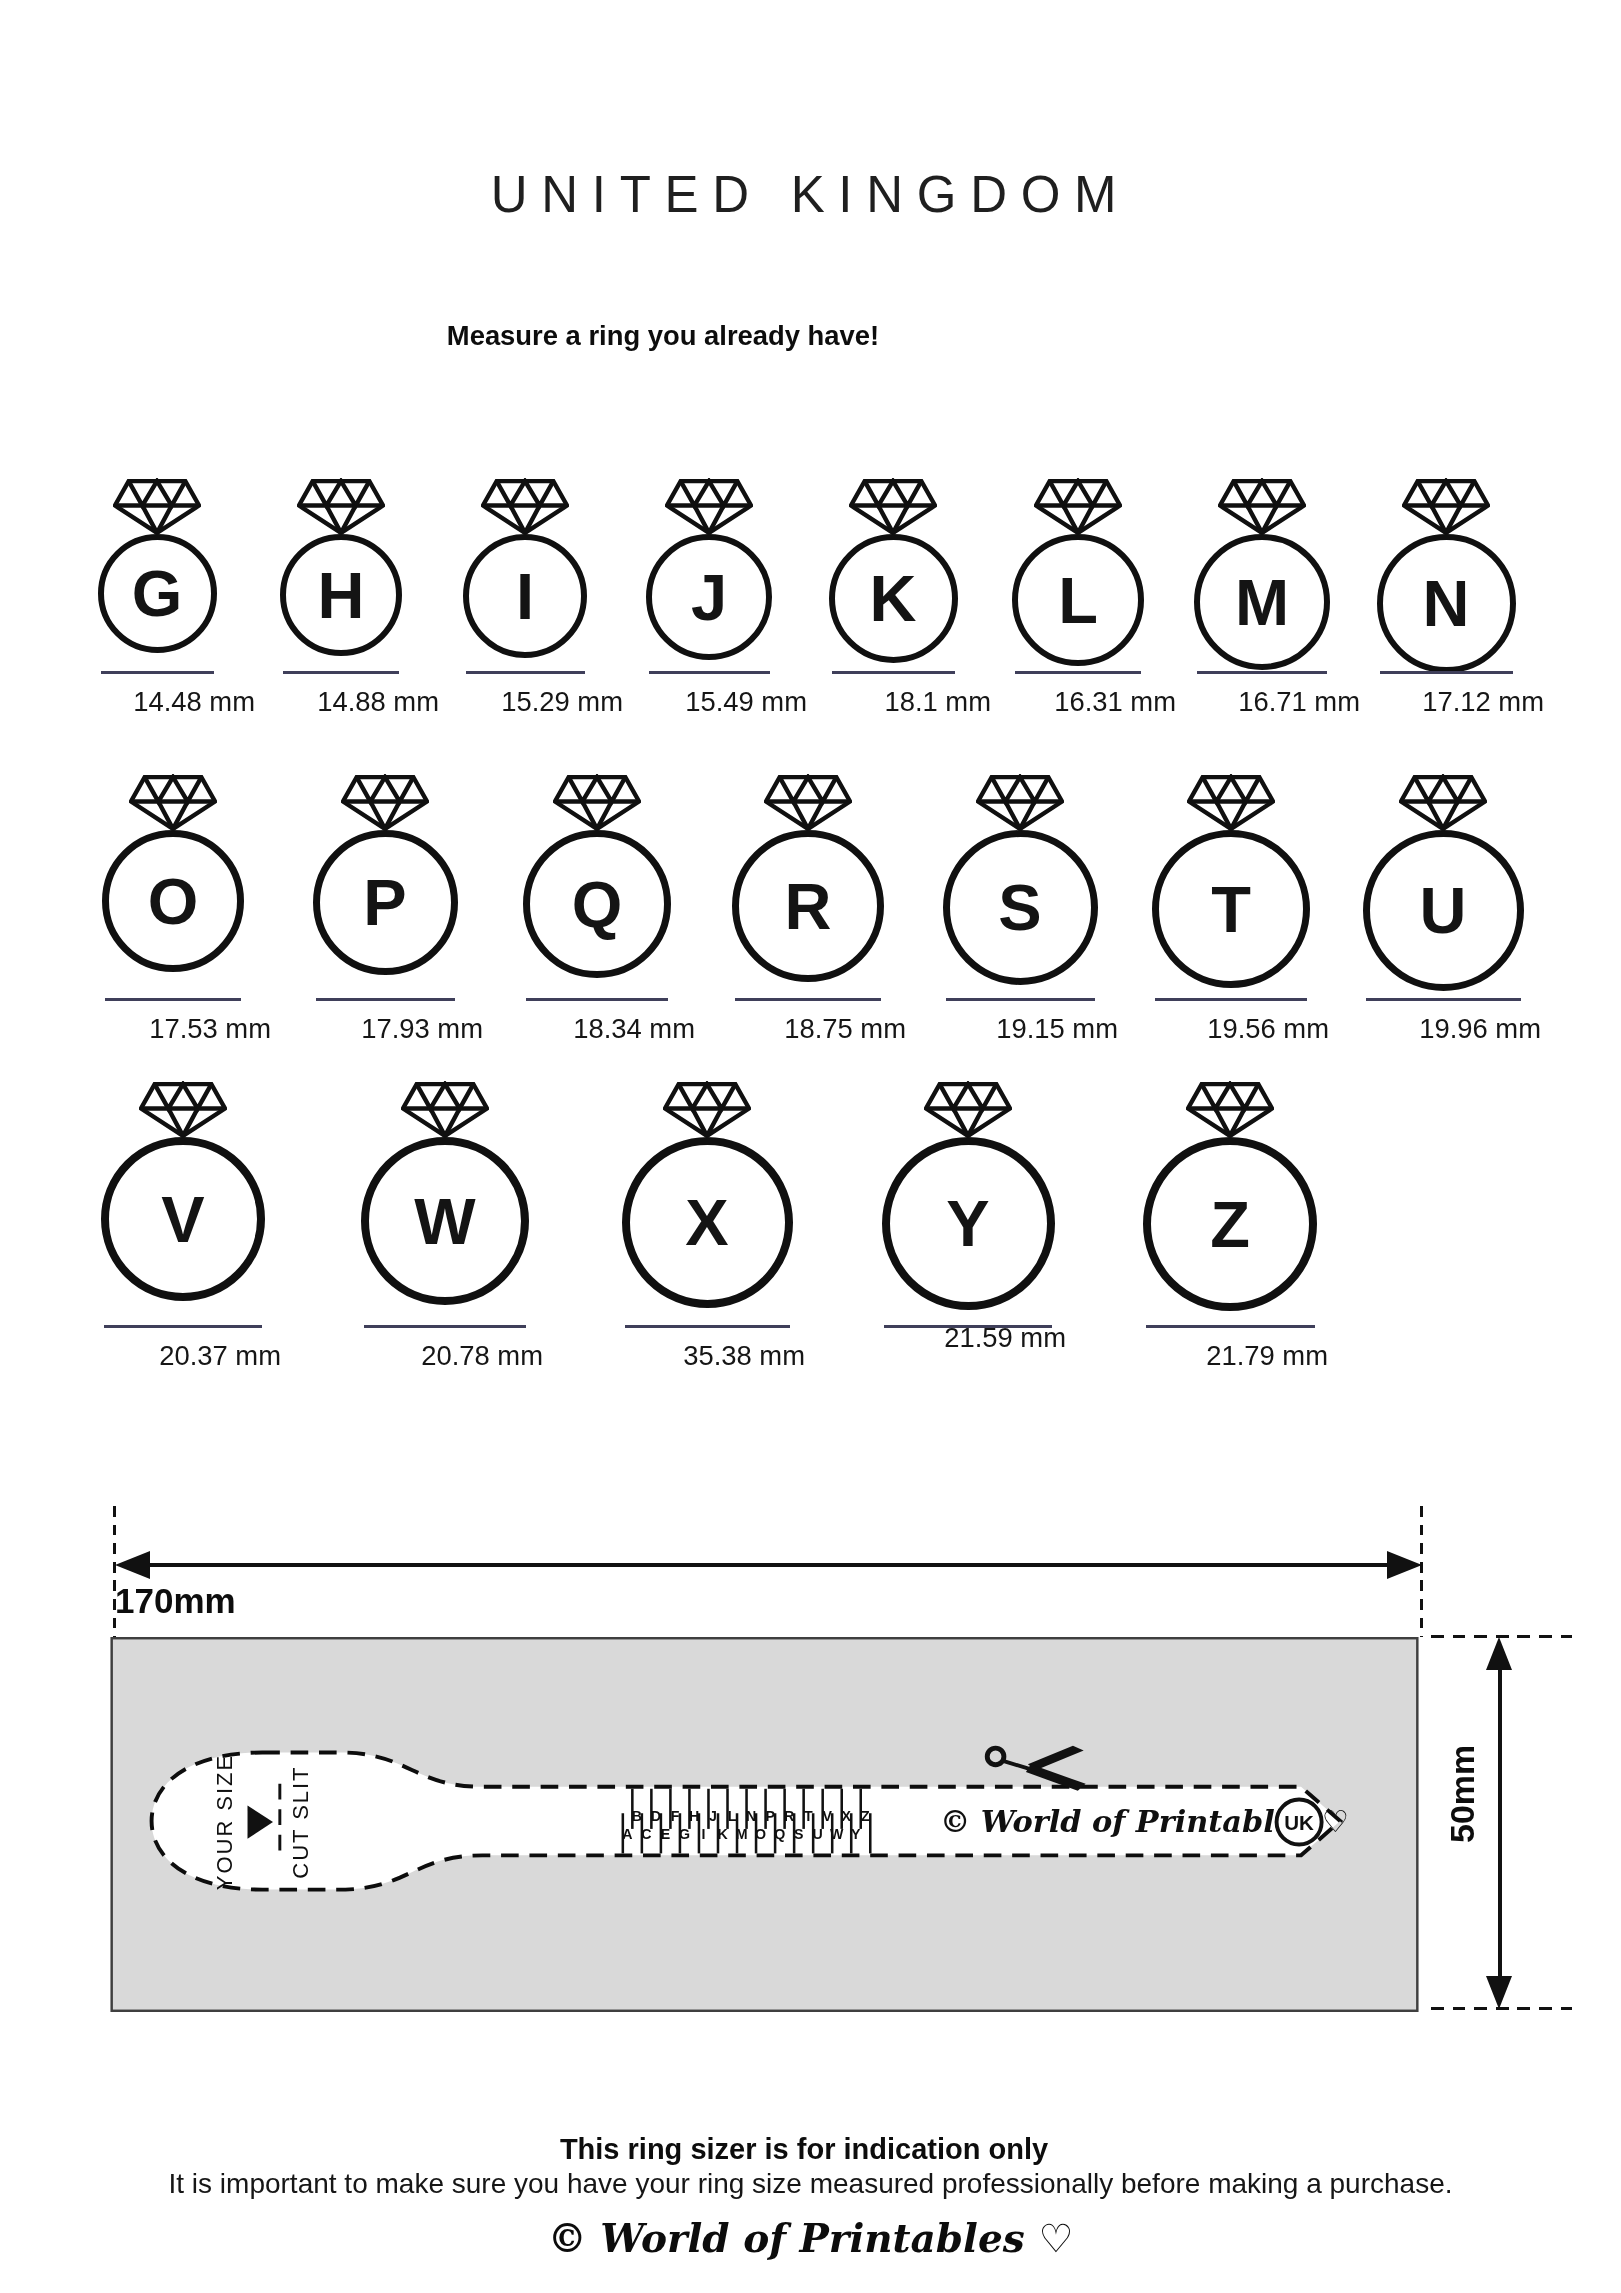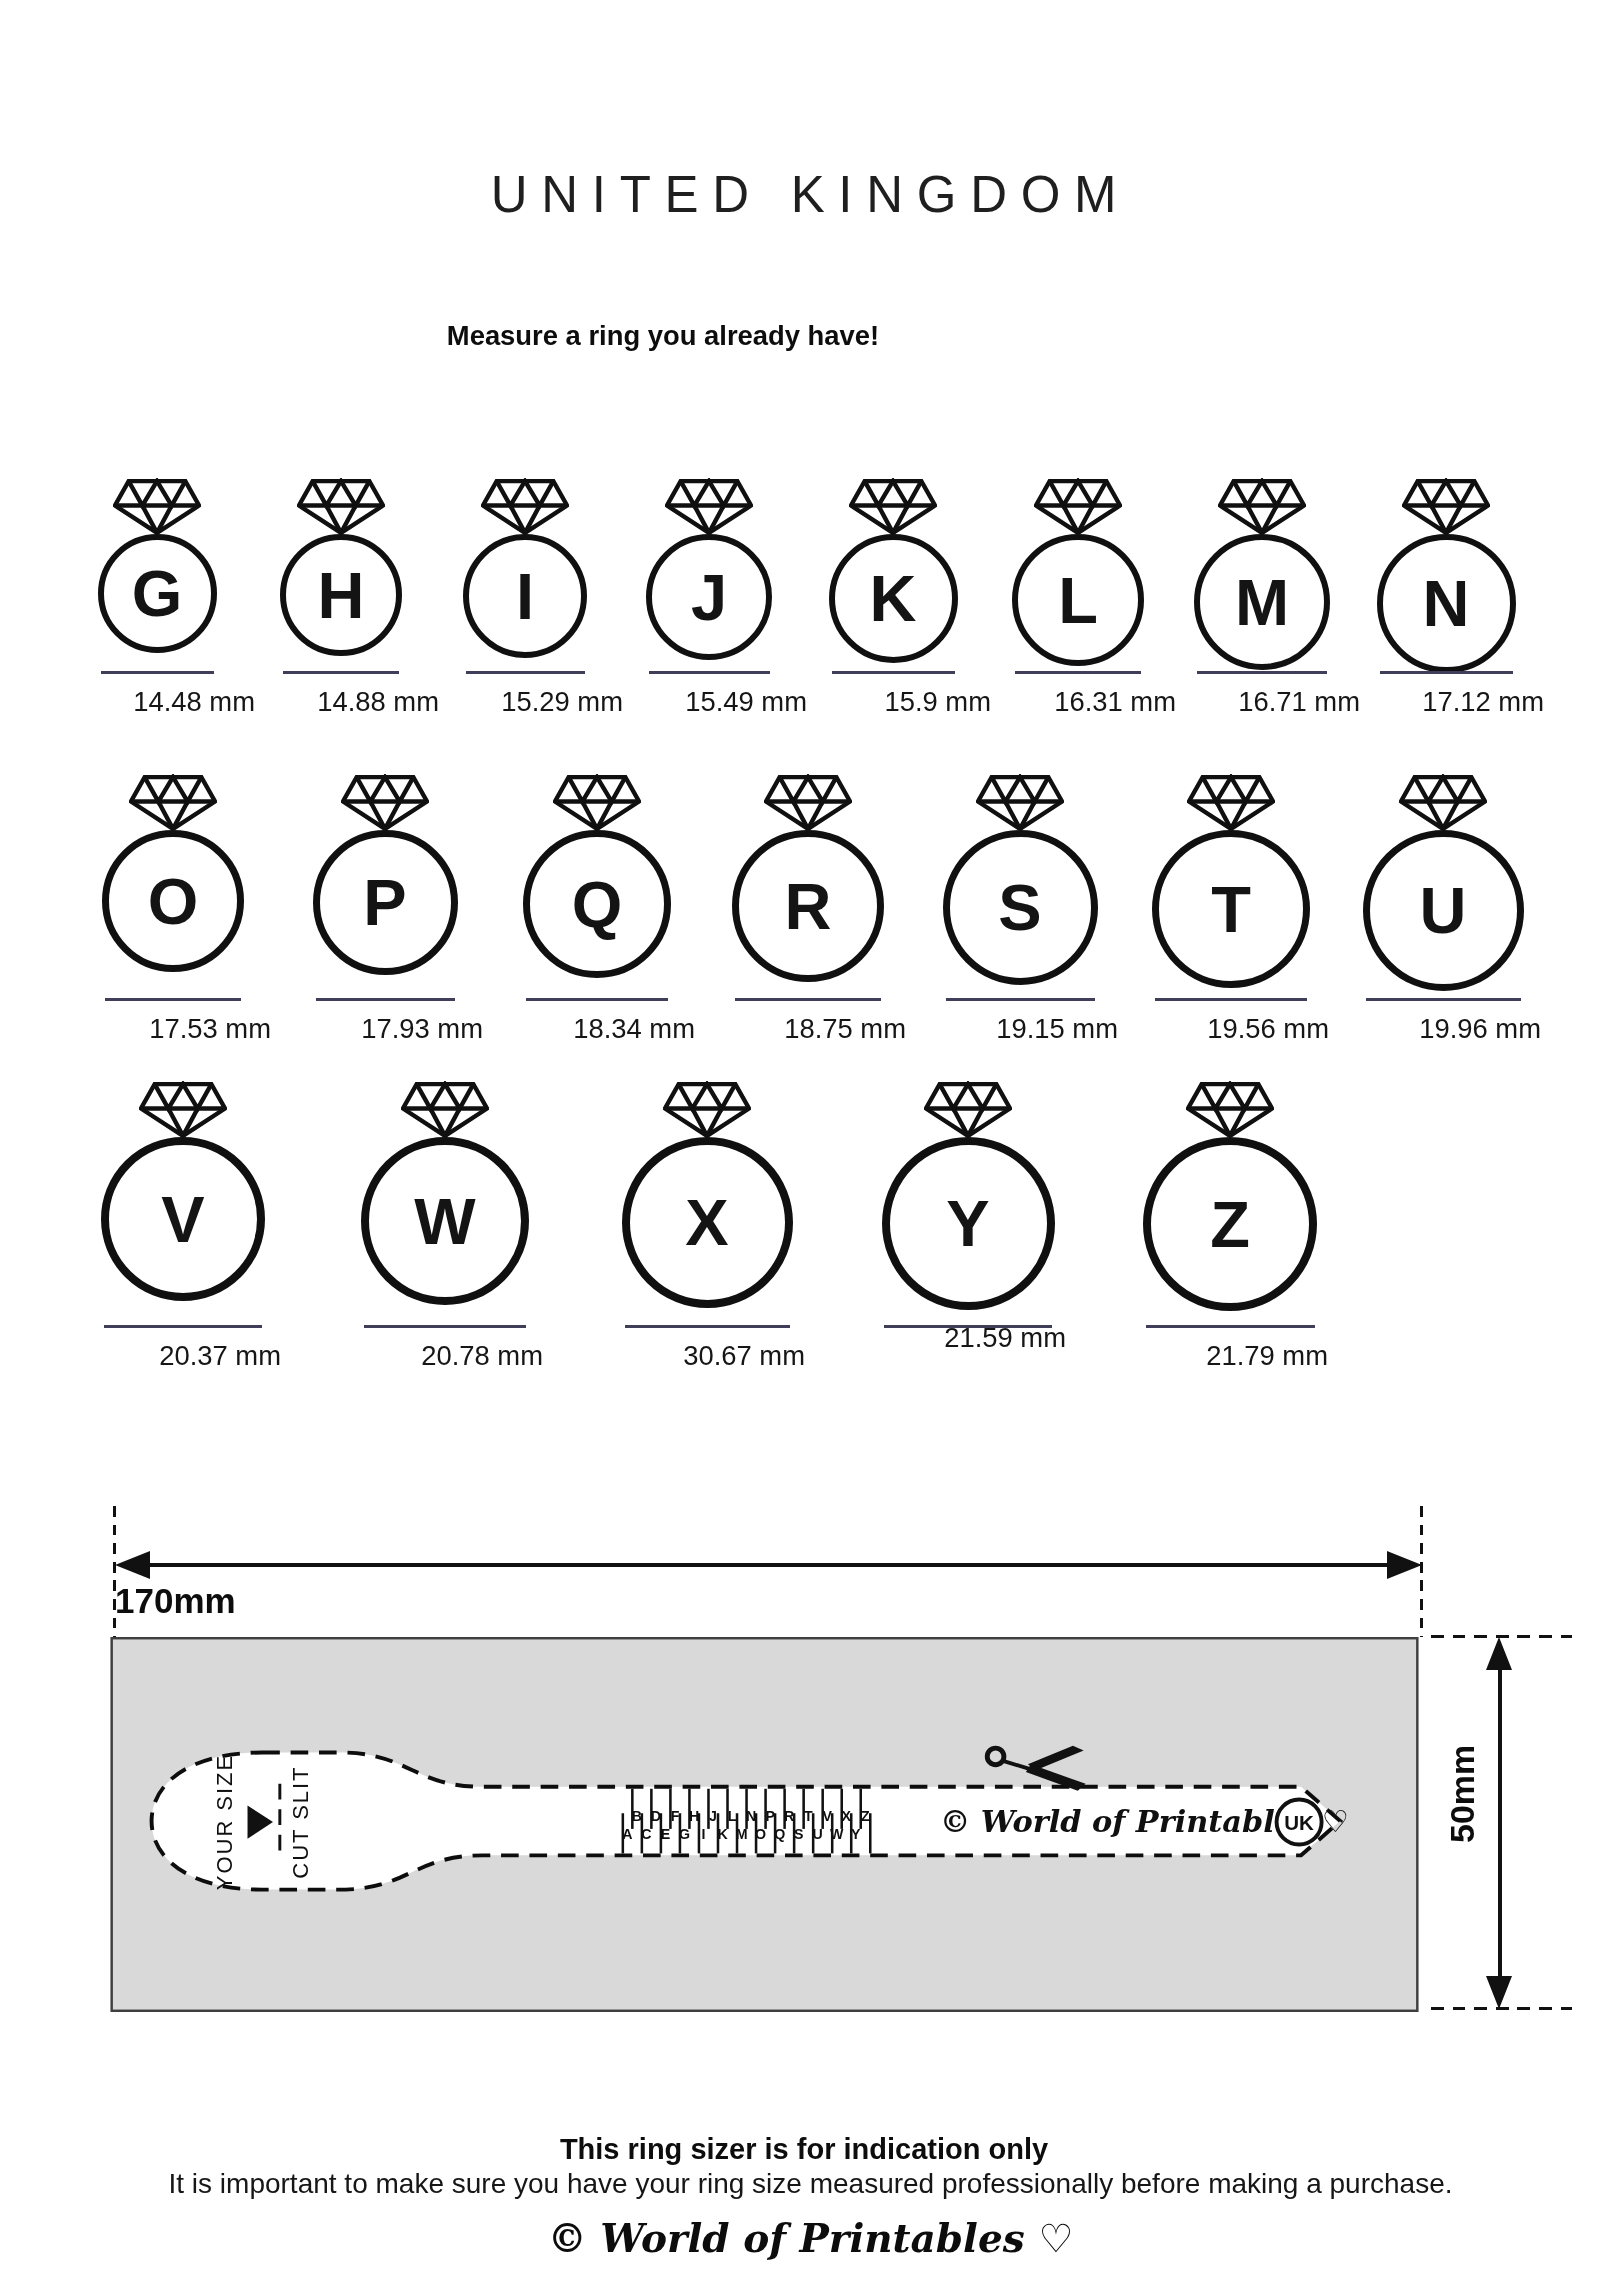--- a/index.html
+++ b/index.html
@@ -125,21 +125,21 @@
             <path d="M16,3 L74,3 L88,28 L45,56 L2,28 Z"></path>
             <path d="M2,28 H88"></path>
             <path d="M16,3 L30,28 L45,3 L60,28 L74,3"></path>
             <path d="M30,28 L45,56 M60,28 L45,56"></path>
           </g>
         </svg>
         <div class="band" style="width:129px;height:129px;border-width:6.9px">
           <span class="ltr">K</span>
         </div>
         <div class="ul" style="top:193px;width:123px"></div>
-        <div class="sz" style="top:208px">15.9 mm</div>
+        <div class="sz" style="top:208px">18.1 mm</div>
       </div>
       <div class="ring" style="left: 980px; top: 478px;">
         <svg class="dm" width="88" height="57" viewBox="0 0 90 58">
           <g fill="none" stroke="#101010" stroke-width="4.5" stroke-linejoin="miter">
             <path d="M16,3 L74,3 L88,28 L45,56 L2,28 Z"></path>
             <path d="M2,28 H88"></path>
             <path d="M16,3 L30,28 L45,3 L60,28 L74,3"></path>
             <path d="M30,28 L45,56 M60,28 L45,56"></path>
           </g>
         </svg>
@@ -320,21 +320,21 @@
             <path d="M16,3 L74,3 L88,28 L45,56 L2,28 Z"></path>
             <path d="M2,28 H88"></path>
             <path d="M16,3 L30,28 L45,3 L60,28 L74,3"></path>
             <path d="M30,28 L45,56 M60,28 L45,56"></path>
           </g>
         </svg>
         <div class="band" style="width:171px;height:171px;border-width:8.8px">
           <span class="ltr">X</span>
         </div>
         <div class="ul" style="top:244px;width:165px"></div>
-        <div class="sz" style="top:259px">30.67 mm</div>
+        <div class="sz" style="top:259px">35.38 mm</div>
       </div>
       <div class="ring" style="left: 870px; top: 1081px;">
         <svg class="dm" width="88" height="57" viewBox="0 0 90 58">
           <g fill="none" stroke="#101010" stroke-width="4.5" stroke-linejoin="miter">
             <path d="M16,3 L74,3 L88,28 L45,56 L2,28 Z"></path>
             <path d="M2,28 H88"></path>
             <path d="M16,3 L30,28 L45,3 L60,28 L74,3"></path>
             <path d="M30,28 L45,56 M60,28 L45,56"></path>
           </g>
         </svg>

